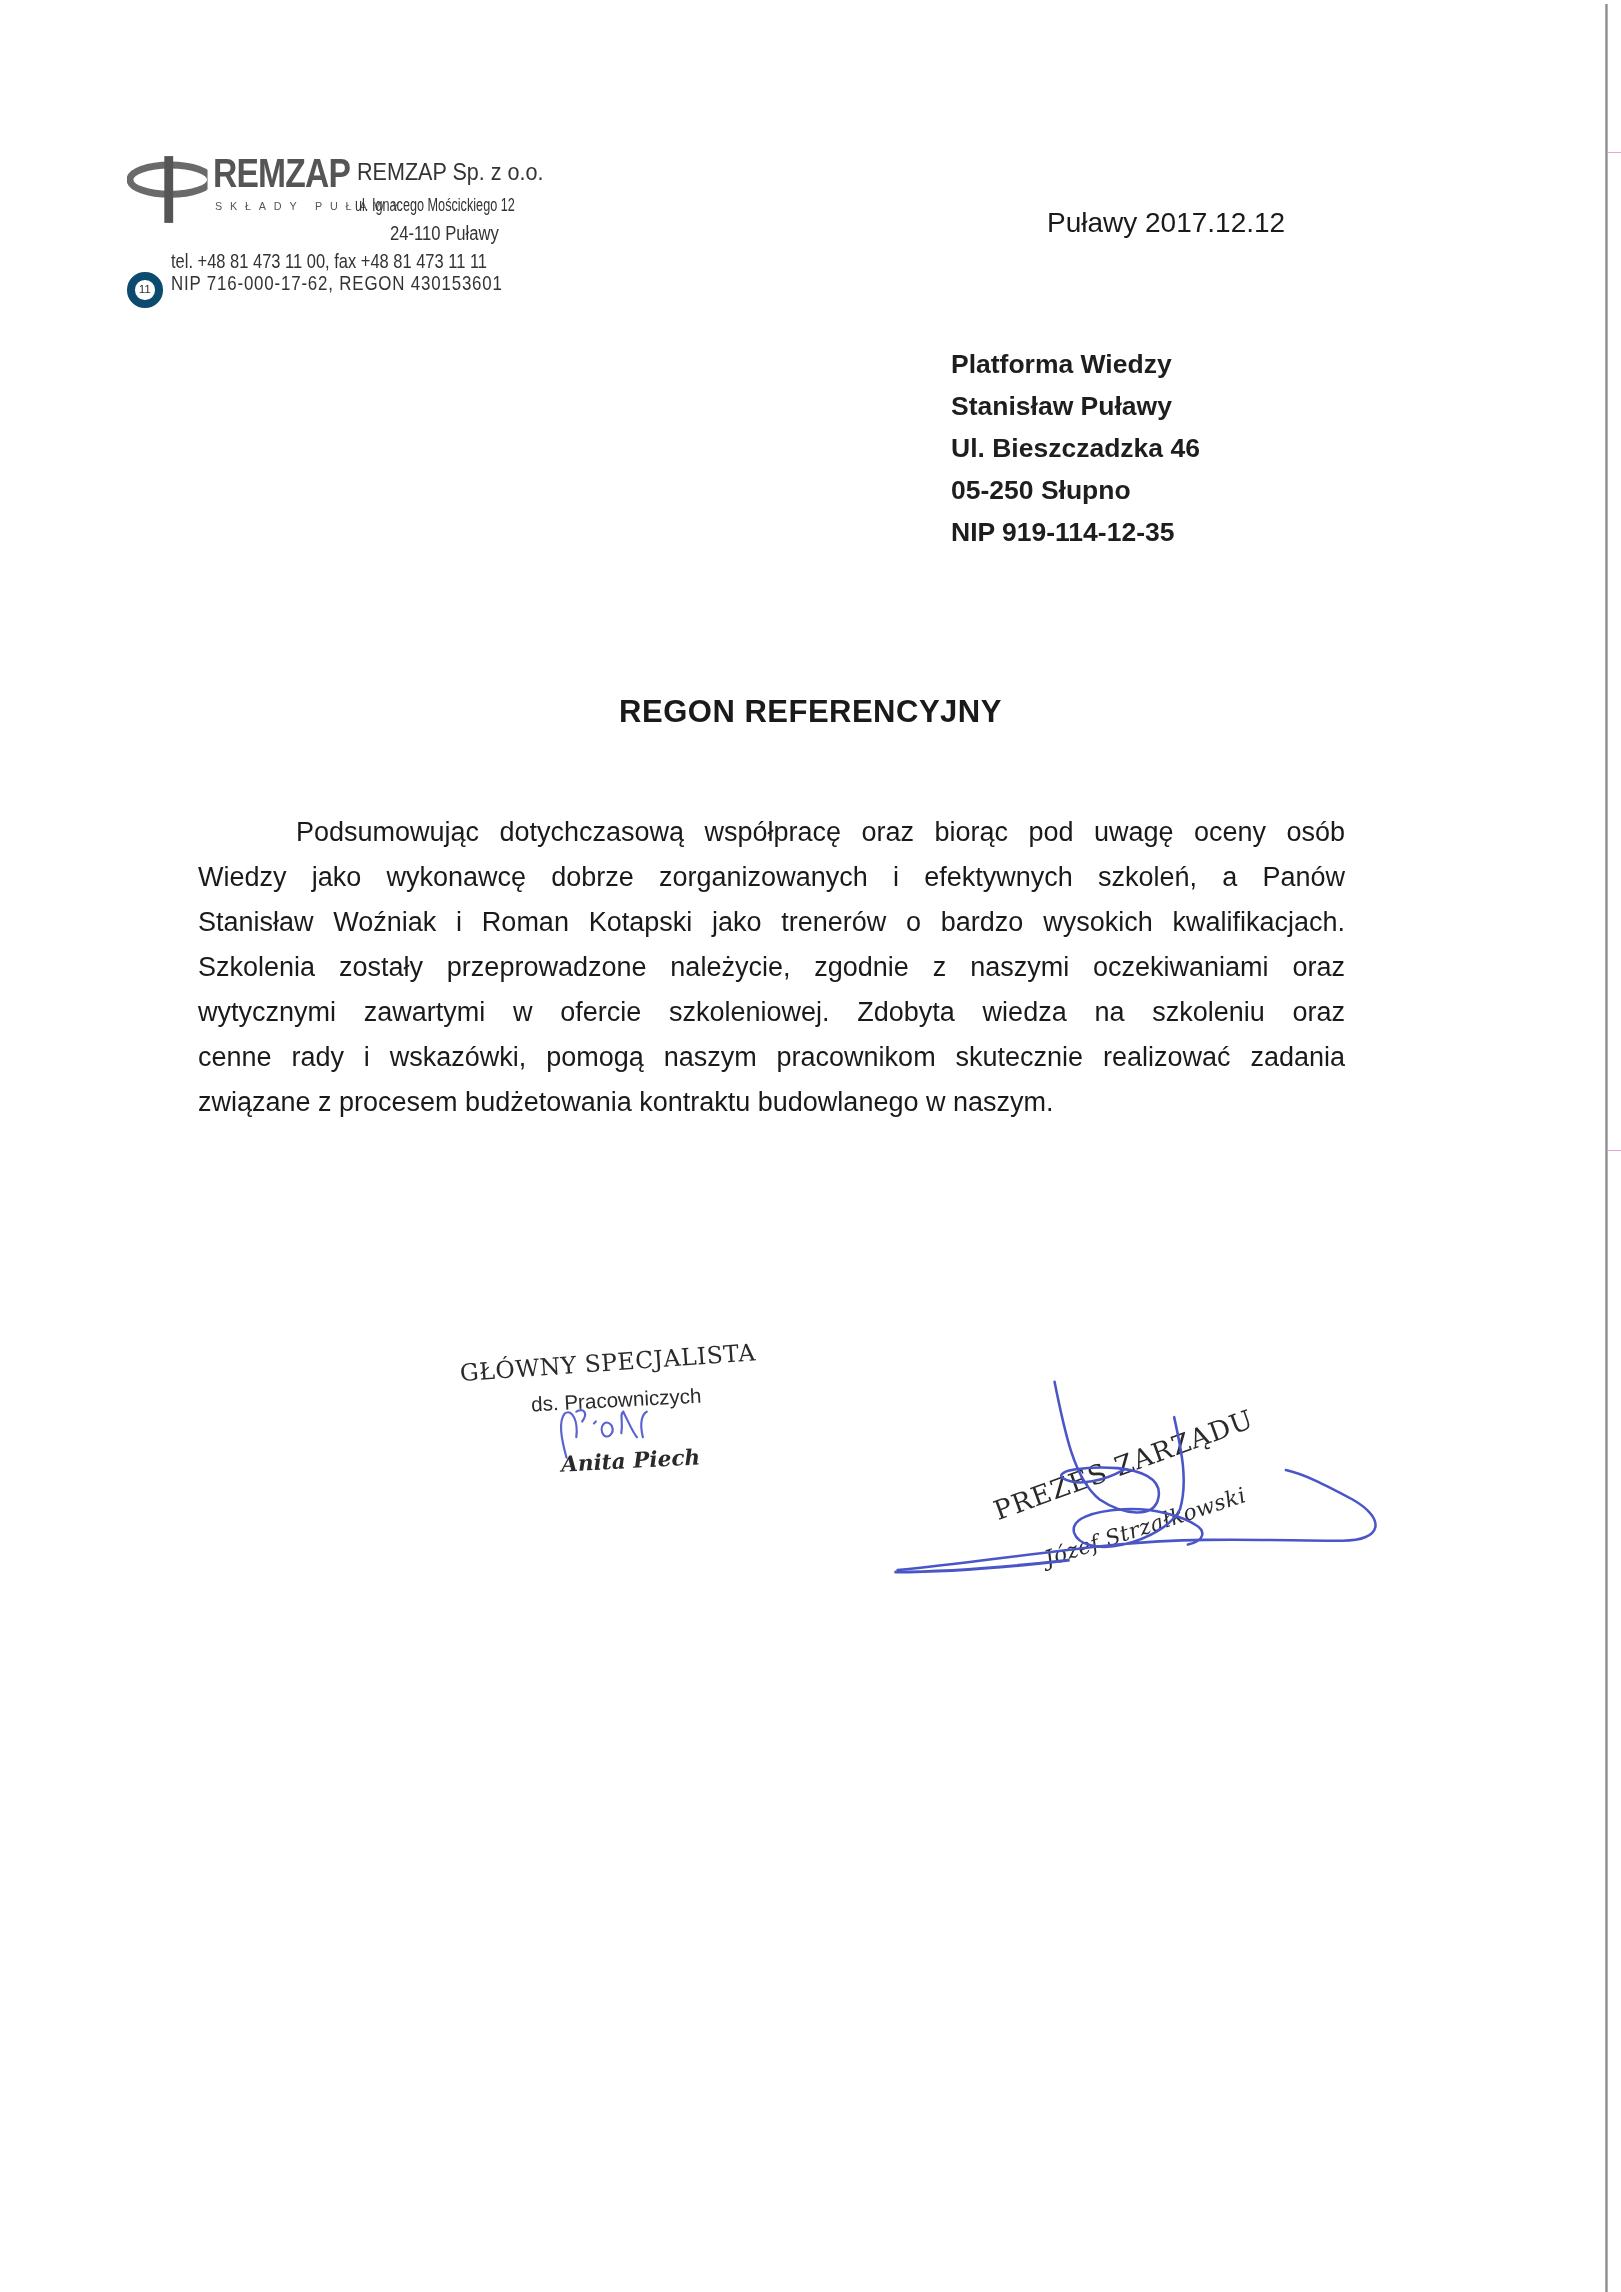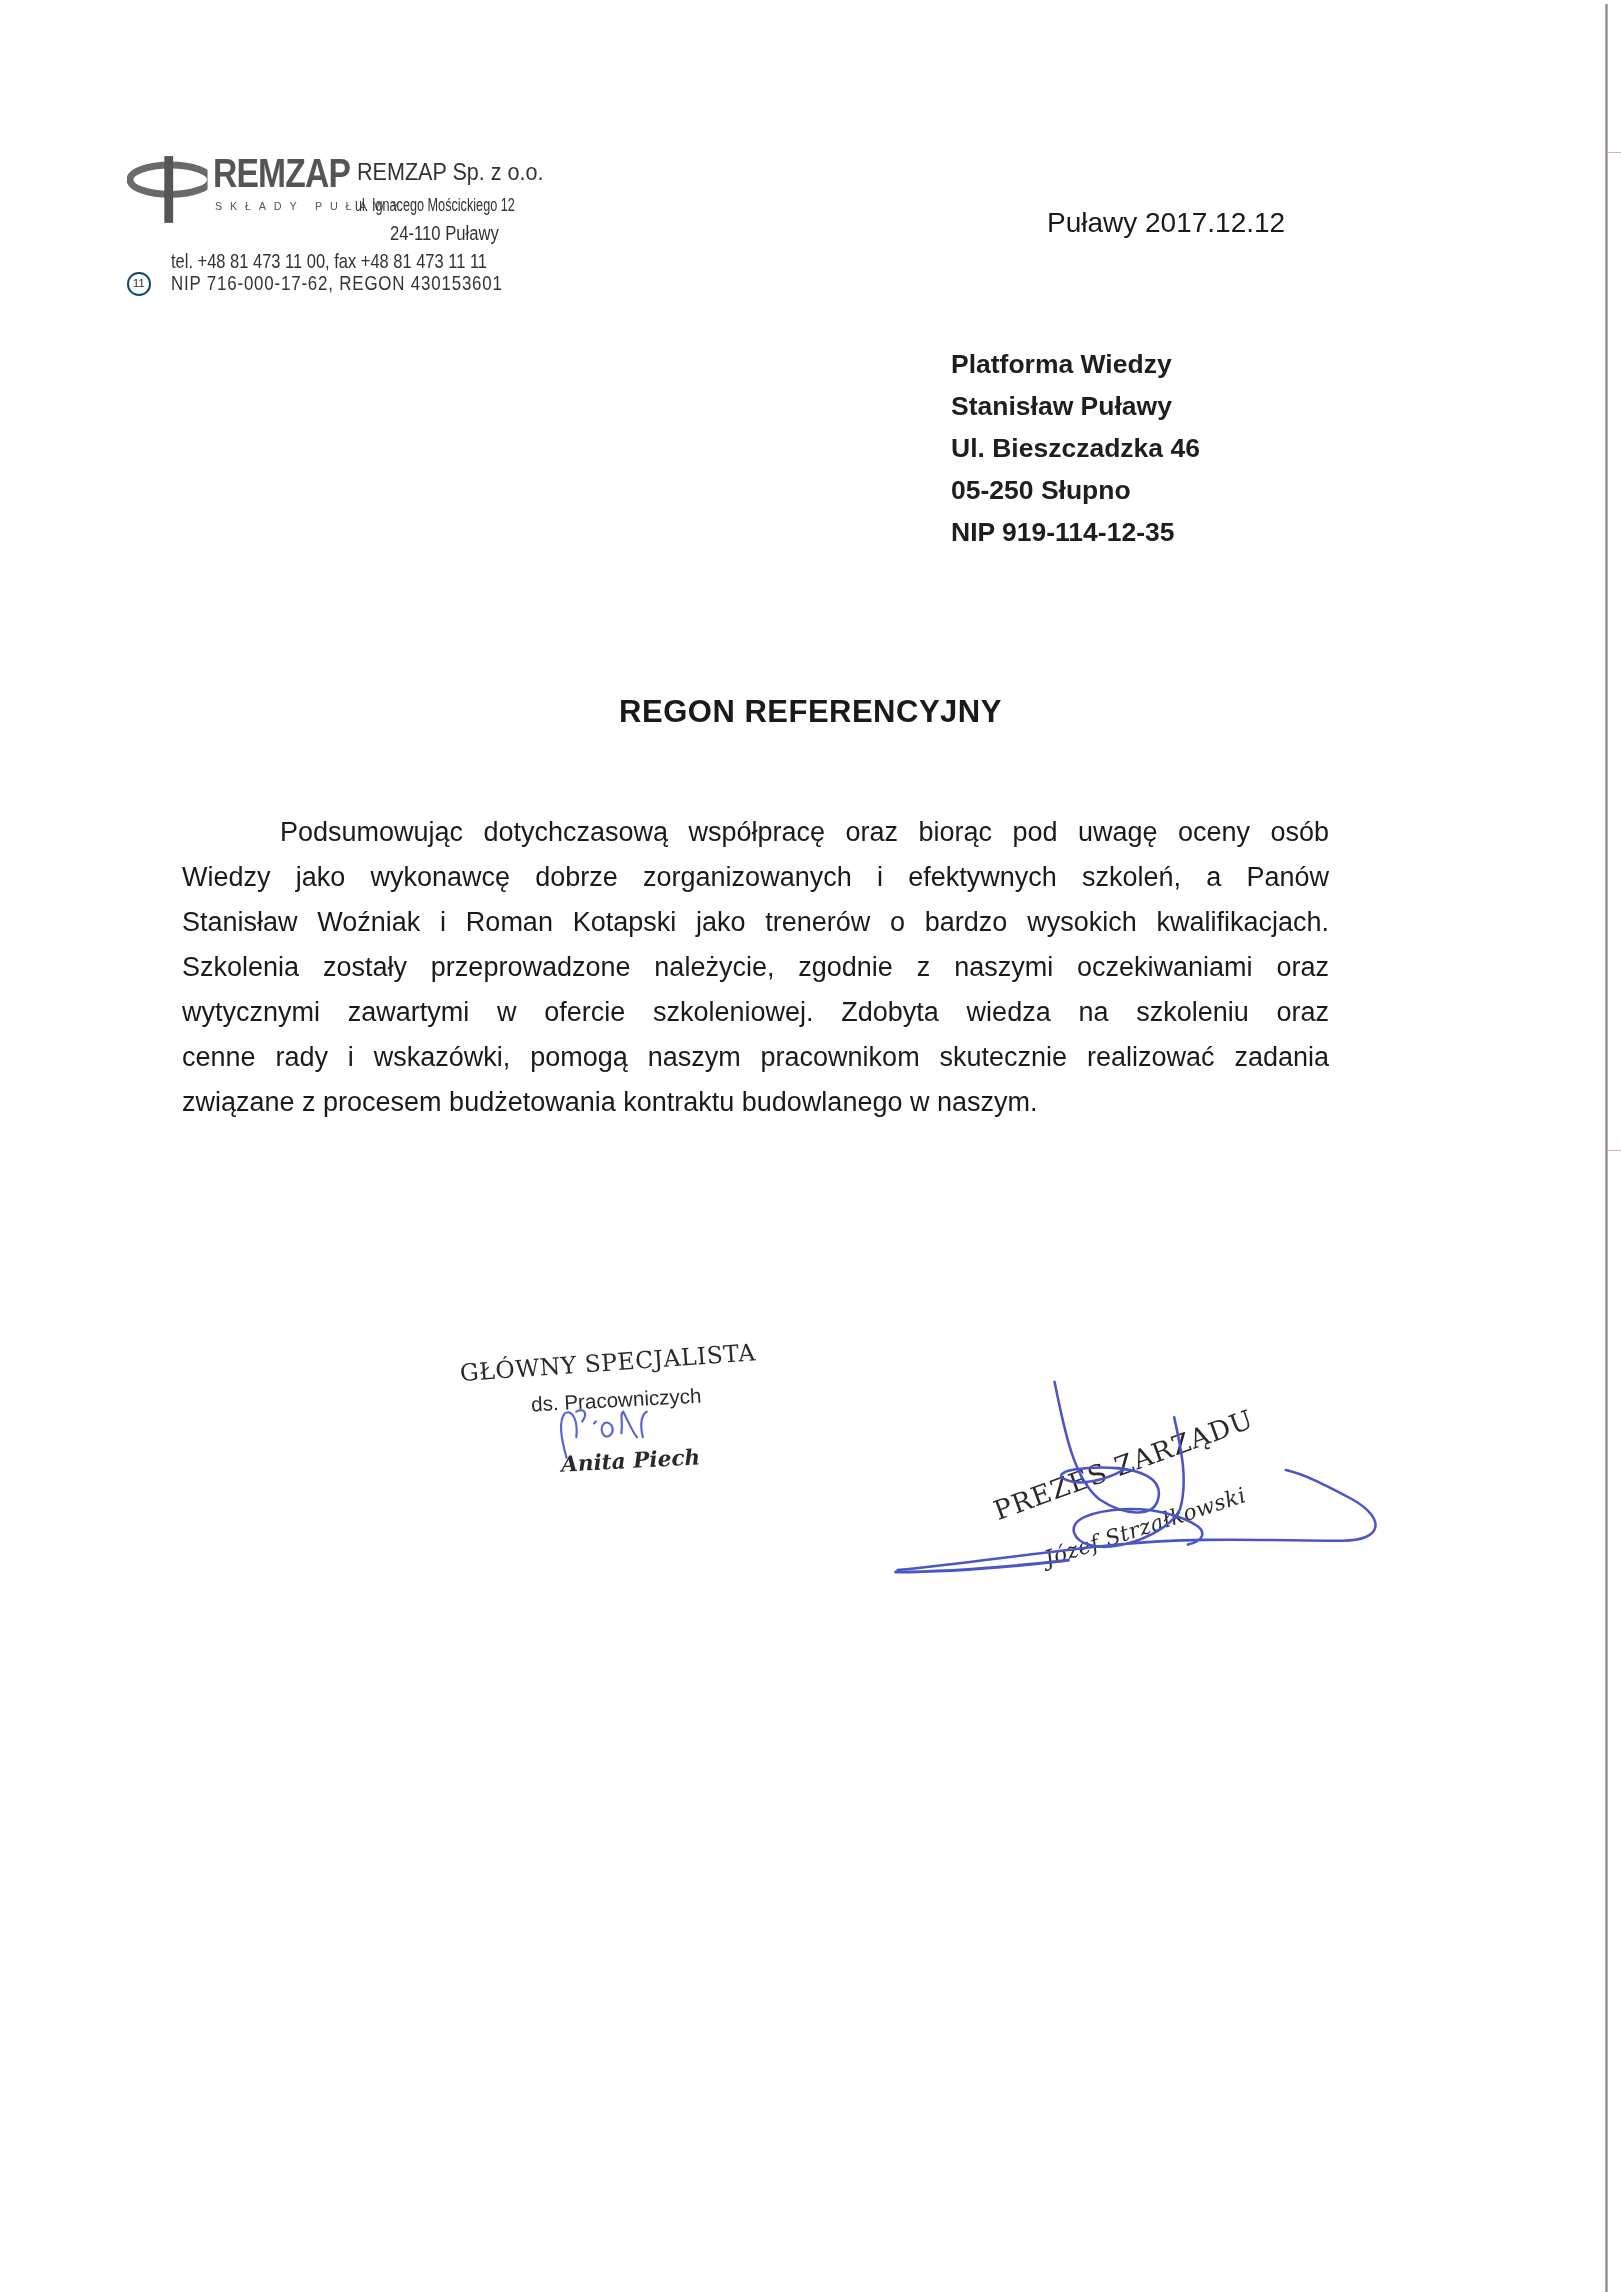--- a/index.html
+++ b/index.html
@@ -18,35 +18,35 @@
                transform-origin: left top; line-height: 43px; }
   .logo-sub { position: absolute; left: 88px; top: 48px; font-size: 10.8px; letter-spacing: 7.8px; color: #555;
               font-family: "Liberation Sans", sans-serif; }
   .stamp-line { position: absolute; font-family: "Liberation Sans Narrow", "Liberation Sans", sans-serif;
                 color: #333; white-space: nowrap; transform-origin: left top; }
   .st-company { left: 230px; top: 5.9px; font-size: 24.5px; transform: scaleX(0.88); }
   .st-street  { left: 228px; top: 43px; font-size: 17.6px; transform: scaleX(0.72); }
   .st-city    { left: 263px; top: 70px; font-size: 19.6px; transform: scaleX(0.85); }
   .st-tel     { left: 44px;  top: 97px; font-size: 20.6px; transform: scaleX(0.8); }
   .st-nip     { left: 44px;  top: 119px; font-size: 20.6px; transform: scaleX(0.82); letter-spacing: 1px; }
-  .circle-badge { position: absolute; left: 0; top: 120px; width: 19.6px; height: 19.6px; border: 2px solid #0c4a6e;
+  .circle-badge { position: absolute; left: 0; top: 120px; width: 19.6px; height: 19.6px; border: 8px solid #0c4a6e;
                   border-radius: 50%; font-size: 11.8px; line-height: 19.6px; text-align: center; color: #333; }
 
   
   .date { position: absolute; left: 1047px; top: 207px; font-size: 28px; color: #1a1a1a; }
 
   
   .recipient { position: absolute; left: 951px; top: 343px; font-size: 26.5px; font-weight: bold; line-height: 42px; color: #1e1e1e; }
   .recipient div { white-space: nowrap; }
 
   
   .title { position: absolute; left: 0; width: 1621px; top: 694px; text-align: center; font-size: 31px; font-weight: bold; color: #1a1a1a; letter-spacing: 0.5px; }
 
   
-  .body-text { position: absolute; left: 182px; top: 810px; width: 1147px; font-size: 27px; line-height: 45px;
+  .body-text { position: absolute; left: 198px; top: 810px; width: 1147px; font-size: 27px; line-height: 45px;
                text-align: justify; color: #1a1a1a; }
   .body-text .ln { display: block; text-align: justify; text-align-last: justify; white-space: nowrap; }
   .body-text .ln.last { text-align-last: left; }
   .body-text .ln.first { padding-left: 98px; }
 
   
   .sig1 { position: absolute; left: 451px; top: 1343px; width: 372px; height: 157px; }
   .sig1-title { position: absolute; left: 9.8px; top: 15.7px; font-family: "DejaVu Serif", "Liberation Serif", serif;
                 font-size: 23.5px; color: #2a2a2a; transform: rotate(-4deg); transform-origin: left bottom; white-space: nowrap; letter-spacing: 0.5px; }
   .sig1-sub { position: absolute; left: 80px; top: 45px; font-size: 20.6px; color: #2a2a2a; transform: rotate(-3deg); white-space: nowrap; }

